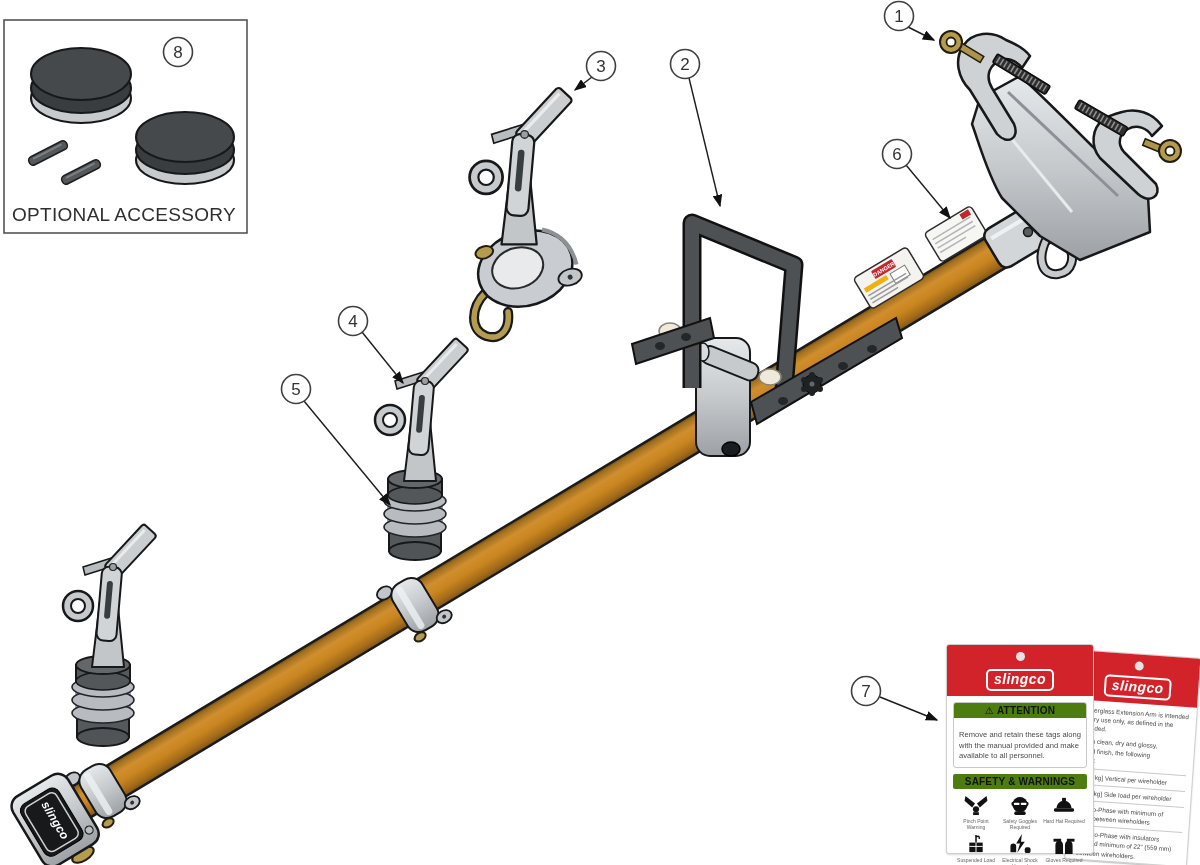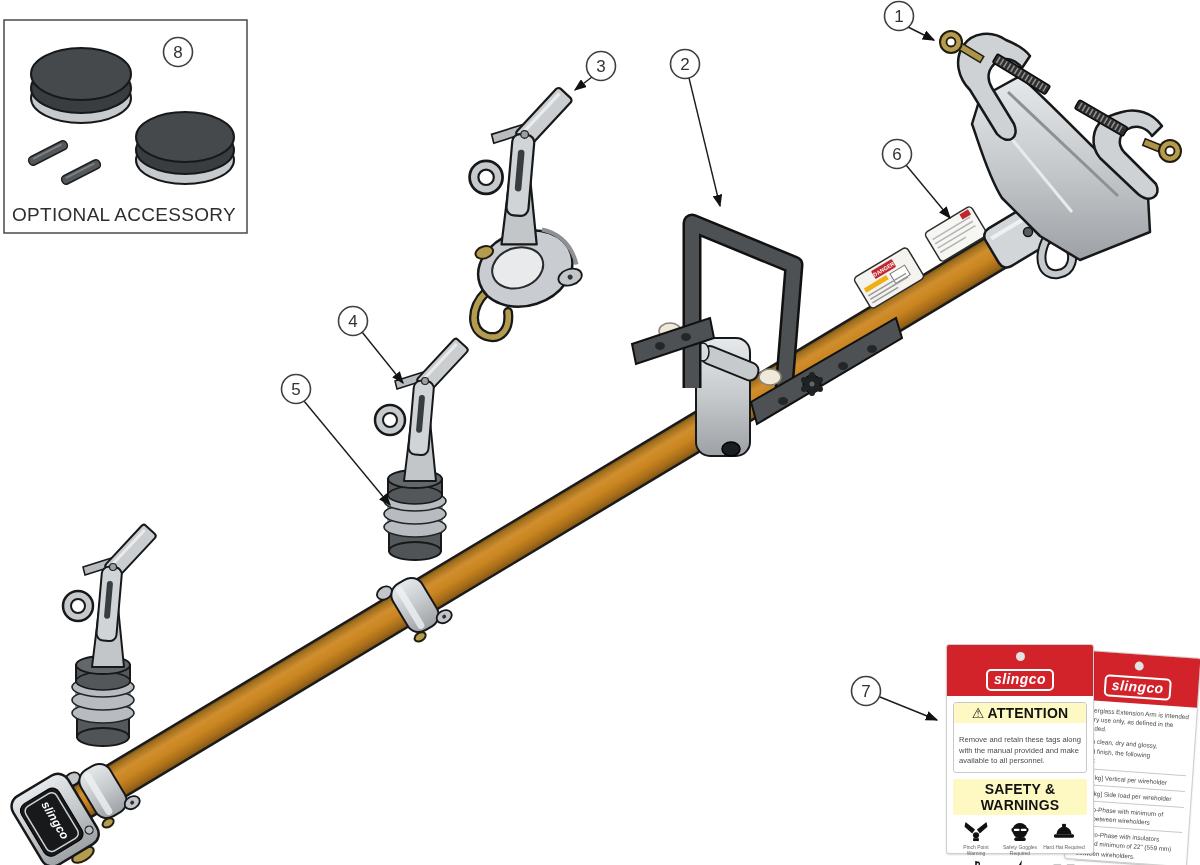--- a/index.html
+++ b/index.html
@@ -27,21 +27,21 @@
   .tag-header{position:relative;background:#d2232a;height:46px;border-radius:2px 2px 0 0;
               display:flex;align-items:flex-end;justify-content:center;padding-bottom:5px;}
   .tag-back .tag-header{height:44px;}
   .tag-hole{position:absolute;top:7px;left:50%;margin-left:-4.5px;width:9px;height:9px;
             border-radius:50%;background:#e3e3e3;}
   .tag-logo{display:inline-block;border:2px solid #fff;border-radius:5px;padding:0 6px 1px;
             color:#fff;font-weight:bold;font-style:italic;font-size:14px;letter-spacing:.4px;
             line-height:17px;}
   .tag-body{padding:6px;}
   .warn-box{border:1px solid #c9c9c9;border-radius:3px;overflow:hidden;}
-  .yellow-banner{background:#fef9c3;color:#121212;font-weight:bold;font-size:14px;
+  .yellow-banner{background:#4d7c0f;color:#121212;font-weight:bold;font-size:10px;
                  text-align:center;padding:2px 0;letter-spacing:.2px;}
   .warn-tri{font-weight:bold;margin-right:3px;}
   .warn-text{font-size:7.6px;color:#4a4a4a;line-height:1.4;padding:12px 5px 5px;}
   .safety-banner{margin-top:6px;border-radius:2px;}
   .icon-grid{display:grid;grid-template-columns:1fr 1fr 1fr;gap:4px 2px;padding:6px 2px 2px;}
   .icon-cell{display:flex;flex-direction:column;align-items:center;}
   .icon-cell svg{width:24px;height:21px;}
   .icon-cap{font-size:5px;color:#666;text-align:center;margin-top:2px;line-height:1.2;}
   
   .bk-body{padding:5px 6px 4px 10px;}

